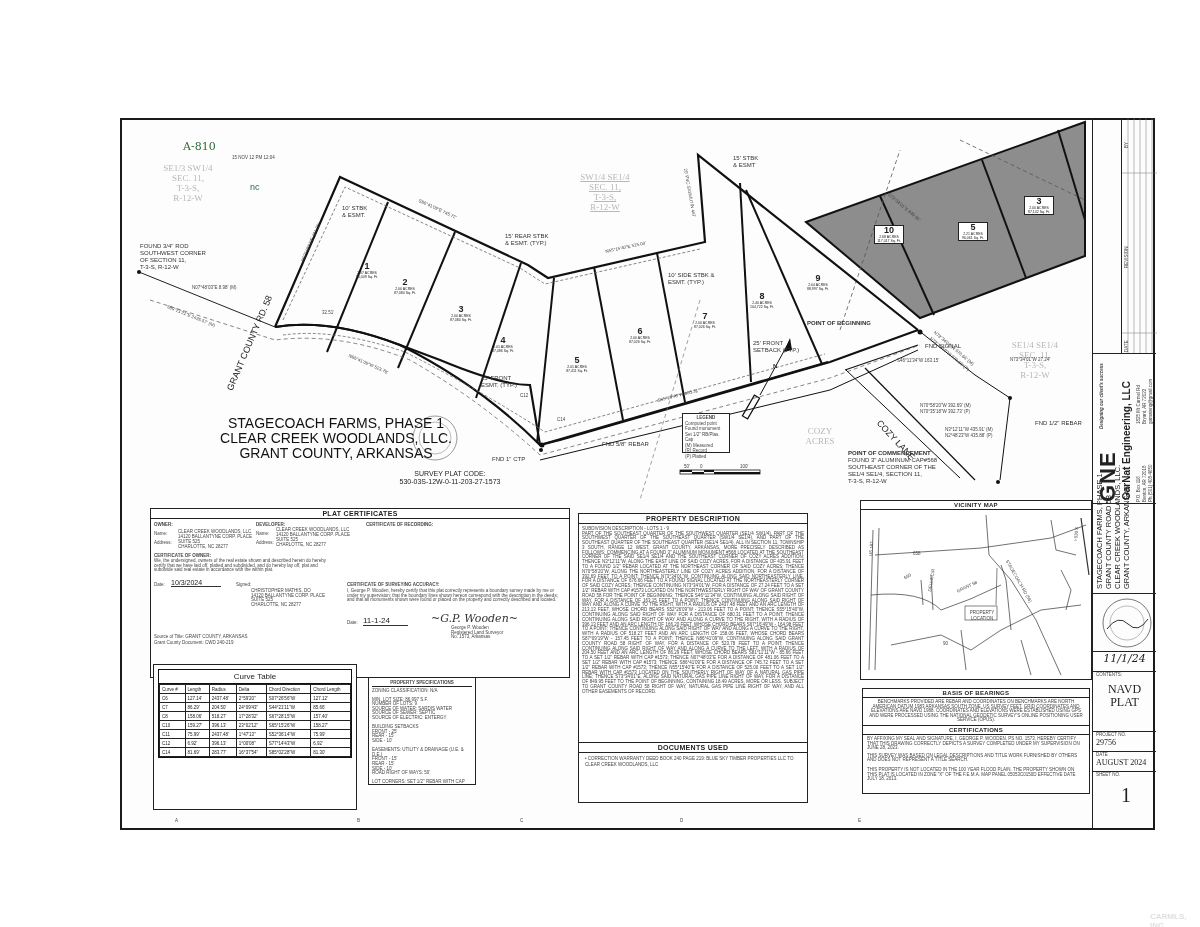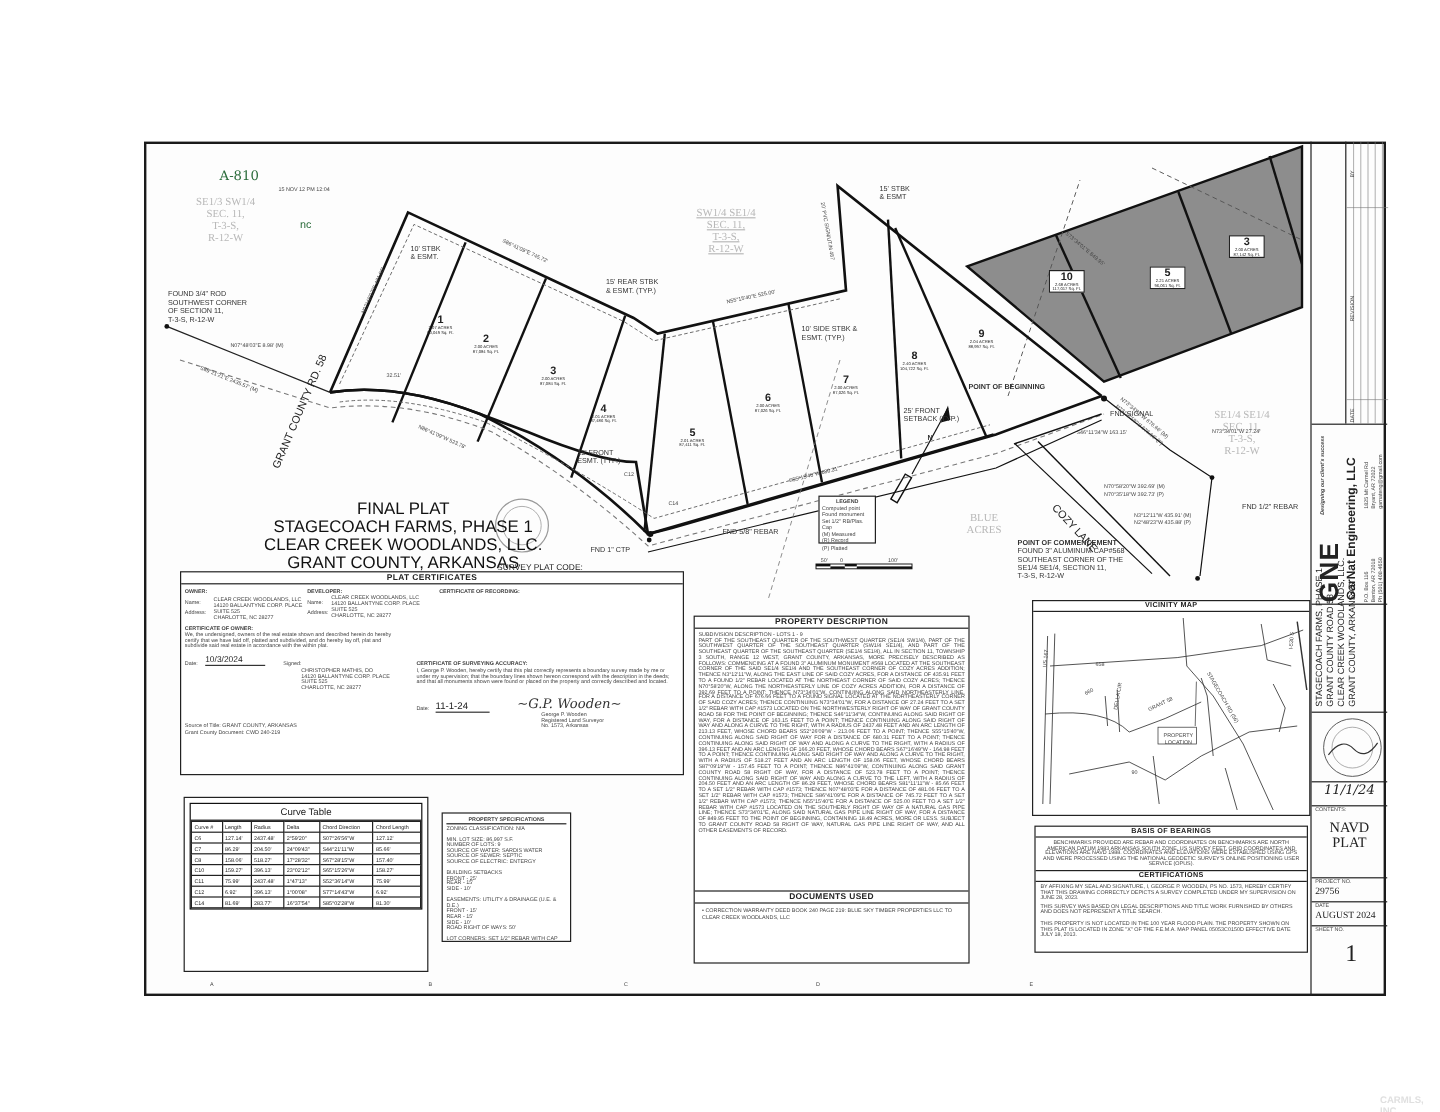--- a/index.html
+++ b/index.html
@@ -109,21 +109,21 @@
     <div>T-3-S,</div>
     <div>R-12-W</div>
 </div>
 <div class="abs ghost" style="left:995px;top:340px;width:80px;">
   <div>SE1/4 SE1/4</div>
     <div>SEC. 11,</div>
     <div>T-3-S,</div>
     <div>R-12-W</div>
 </div>
 <div class="abs ghost" style="left:800px;top:426px;width:40px;">
-  <div>BLUE</div>
+  <div>COZY</div>
     <div>ACRES</div>
 </div>
 
 <div class="abs" style="left:225px;top:388px;font-size:9px;transform:rotate(-67deg);transform-origin:left top;white-space:nowrap;">GRANT COUNTY RD. 58</div>
 <div class="abs" style="left:882px;top:418px;font-size:9px;transform:rotate(47deg);transform-origin:left top;white-space:nowrap;">COZY LANE</div>
 
 <div class="lotlabel" style="left:352px;top:262px;width:30px;"><span>1</span><span class="sub">2.07 ACRES</span><span class="sub">90,049 Sq. Ft.</span></div>
 <div class="lotlabel" style="left:390px;top:278px;width:30px;"><span>2</span><span class="sub">2.00 ACRES</span><span class="sub">87,084 Sq. Ft.</span></div>
 <div class="lotlabel" style="left:446px;top:305px;width:30px;"><span>3</span><span class="sub">2.00 ACRES</span><span class="sub">87,084 Sq. Ft.</span></div>
 <div class="lotlabel" style="left:488px;top:336px;width:30px;"><span>4</span><span class="sub">2.01 ACRES</span><span class="sub">87,486 Sq. Ft.</span></div>
@@ -208,31 +208,30 @@
   <div class="tiny">(M) Measured</div>
   <div class="tiny">(R) Record</div>
   <div class="tiny">(P) Platted</div>
 </div>
 <div class="abs tiny" style="left:684px;top:464px;">50'</div>
 <div class="abs tiny" style="left:700px;top:464px;">0</div>
 <div class="abs tiny" style="left:740px;top:464px;">100'</div>
 <div class="abs small bold" style="left:773px;top:363px;">N</div>
 
 <div class="abs" style="left:186px;top:416px;width:300px;text-align:center;font-size:14px;line-height:15px;color:#111;">
-  <div>FINAL PLAT</div>
   <div>STAGECOACH FARMS, PHASE 1</div>
   <div>CLEAR CREEK WOODLANDS, LLC.</div>
   <div>GRANT COUNTY, ARKANSAS</div>
 </div>
 <div class="abs" style="left:395px;top:470px;width:110px;text-align:center;font-size:7px;line-height:8px;">
   <div>SURVEY PLAT CODE:</div>
   <div>530-03S-12W-0-11-203-27-1573</div>
 </div>
 
-<div class="box" style="left:150px;top:476px;width:420px;height:170px;">
+<div class="box" style="left:150px;top:508px;width:420px;height:170px;">
   <div class="boxhead">PLAT CERTIFICATES</div>
   <div class="abs tiny bold" style="left:3px;top:13px;">OWNER:</div>
   <div class="abs tiny" style="left:3px;top:22px;">Name:</div>
   <div class="abs tiny" style="left:3px;top:31px;">Address:</div>
   <div class="abs tiny" style="left:27px;top:20px;line-height:5px;">
     <div>CLEAR CREEK WOODLANDS, LLC</div>
       <div>14120 BALLANTYNE CORP. PLACE</div>
       <div>SUITE 525</div>
       <div>CHARLOTTE, NC 28277</div>
   </div>

